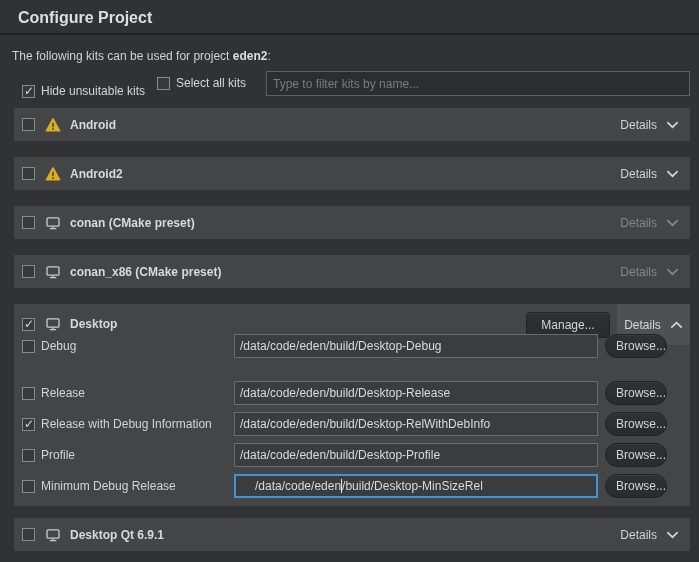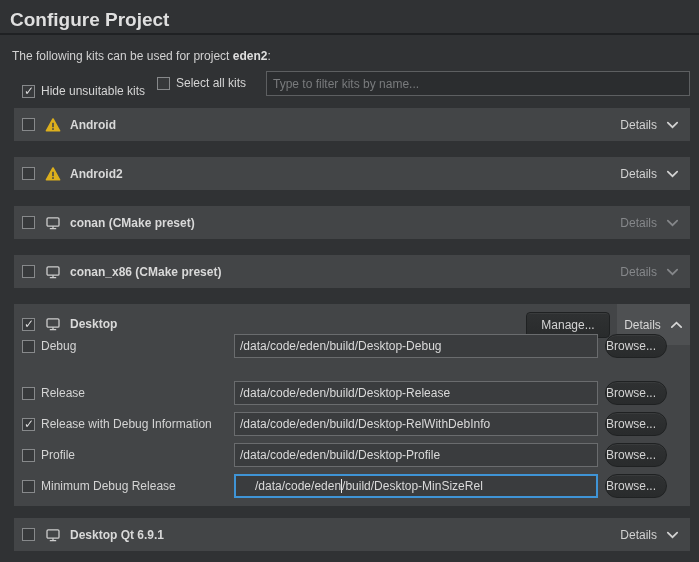--- a/index.html
+++ b/index.html
@@ -2,21 +2,21 @@
 <html><head>
 <meta charset="utf-8">
 <style>
   html,body{margin:0;padding:0;background:#232527;}
   #screen{
     position:relative;width:699px;height:562px;overflow:hidden;
     background:#303234;color:#d5d5d5;
     font-family:"Liberation Sans","DejaVu Sans",sans-serif;font-size:12px;
   }
   
-  .page-title{position:absolute;left:10px;top:9px;font-size:19px;font-weight:700;color:#dfdfdf;}
+  .page-title{position:absolute;left:18px;top:9px;font-size:16px;font-weight:700;color:#dfdfdf;}
   .title-divider{position:absolute;left:0;top:33px;width:699px;height:2px;background:#1f2123;}
   .description{position:absolute;left:12px;top:49px;color:#d2d2d2;}
   .description b{color:#dedede;}
   
   .chk-group{position:absolute;display:flex;align-items:center;gap:6px;}
   .chk-hide{left:14px;top:84px;padding-left:8px;}
   .chk-select{left:157px;top:76px;}
   .checkbox{
     width:13px;height:13px;box-sizing:border-box;flex:0 0 13px;
     background:#37393b;border:1px solid #87898b;position:relative;
@@ -69,21 +69,21 @@
     font-family:inherit;font-size:12px;padding:0 5px;outline:none;
   }
   .build-dir-focused{
     position:absolute;left:220px;top:0;width:364px;height:24px;box-sizing:border-box;
     background:#3a3c3e;border:1px solid #3f94d6;box-shadow:inset 0 0 0 1px #3f94d6;
     color:#dadada;display:flex;align-items:center;padding:0 20px;white-space:pre;
   }
   .text-caret{display:inline-block;width:1px;height:14px;background:#e8e8e8;}
   .browse-btn{
     position:absolute;left:591px;top:0;width:62px;height:24px;box-sizing:border-box;
-    display:flex;align-items:center;justify-content:flex-start;
+    display:flex;align-items:center;justify-content:flex-end;
     background:linear-gradient(#2f3132,#292b2c);border:1px solid #1f2122;border-radius:12px;
     box-shadow:inset 0 1px 0 rgba(255,255,255,0.05);color:#d4d4d4;
   }
 </style>
 </head>
 <body>
 
 <div id="screen">
 
   <div class="page-title">Configure Project</div>

